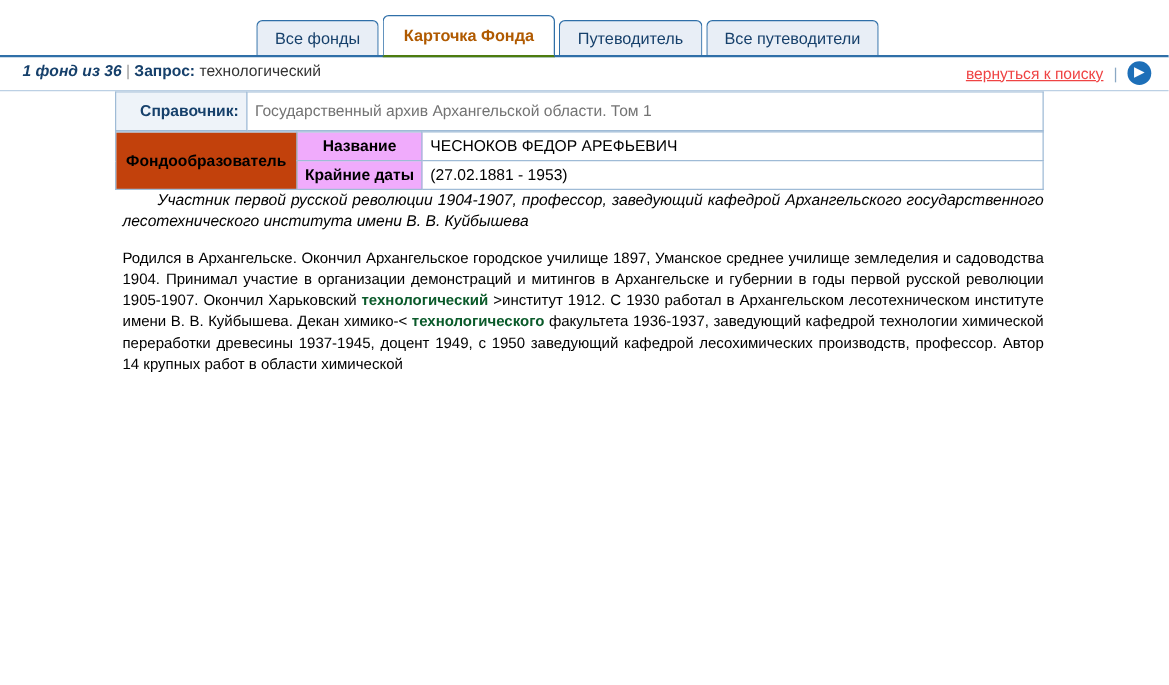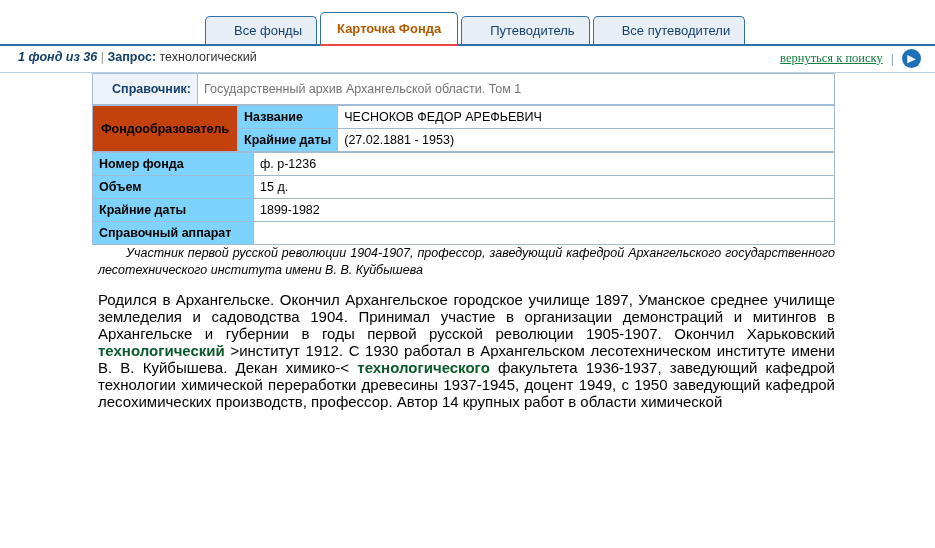--- a/index.html
+++ b/index.html
@@ -30,35 +30,35 @@
     display: flex;
     align-items: flex-end;
     gap: 3px;
   }
   .tab {
     border: 1px solid #2f6fa8;
     border-bottom: none;
     background: #e8eef6;
     color: #16406b;
     font-size: 13px;
-    padding: 6px 14px 5px 28px;
+    padding: 6px 14px 5px 14px;
     border-radius: 5px 5px 0 0;
     line-height: 16px;
     white-space: nowrap;
     cursor: pointer;
   }
   .tab.active {
     background: #ffffff;
     color: #b05a00;
     font-weight: bold;
     padding: 8px 16px 7px 16px;
     position: relative;
     z-index: 3;
     margin-bottom: -2px;
-    border-bottom: 2px solid #ef4444;
+    border-bottom: 2px solid #4d7c0f;
   }
 
   
   .querybar {
     position: relative;
     height: 26px;
     border-bottom: 1px solid #bcd0e4;
     background: #ffffff;
     padding-left: 23px;
   }
@@ -80,24 +80,23 @@
   .querybar .right {
     position: absolute;
     right: 14px;
     top: 3px;
     display: flex;
     align-items: center;
     gap: 8px;
     font-size: 12.5px;
   }
   .backlink {
-    color: #15803d;
+    color: #ef4444;
     text-decoration: underline;
     cursor: pointer;
-    font-family: Liberation Serif, serif;
   }
   .divider-v { color: #8aa8c4; }
   .arrow-btn {
     width: 19px;
     height: 19px;
     border-radius: 50%;
     background: #1d6fb8;
     color: #ffffff;
     font-size: 11px;
     line-height: 19px;
@@ -122,22 +121,22 @@
     font-size: 12.5px;
   }
   .lbl {
     background: #eef3f9;
     text-align: right;
     color: #16406b;
     font-weight: bold;
     white-space: nowrap;
   }
   .lbl-blk {
-    background: #7dd3fc;
-    text-align: left;
+    background: #f0abfc;
+    text-align: center;
     color: #000000;
     font-weight: bold;
     white-space: nowrap;
   }
   .val-link {
     color: #737373;
   }
   .val {
     color: #000000;
   }
@@ -166,21 +165,21 @@
     width: 737px;
     font-style: italic;
     font-size: 12.5px;
     text-align: justify;
     line-height: 17px;
     text-indent: 28px;
   }
   .hist-body {
     margin: 0 0 0 6px;
     width: 737px;
-    font-size: 15px;
+    font-size: 12px;
     text-align: justify;
     line-height: 17px;
     text-indent: 0;
   }
   .hl { color: #0a5a2a; font-weight: bold; }
 </style>
 </head>
 <body>
 
 <div class="tabbar">
@@ -224,37 +223,17 @@
       <td class="lbl-blk fo-sub">Название</td>
       <td class="val">ЧЕСНОКОВ ФЕДОР АРЕФЬЕВИЧ</td>
     </tr>
     <tr>
       <td class="lbl-blk fo-sub">Крайние даты</td>
       <td class="val">(27.02.1881 - 1953)</td>
     </tr>
   </tbody>
     </table>
 
-  <table class="grid t-num">
-    <tbody>
-        <tr>
-      <td class="lbl-blk num-lbl">Номер фонда</td>
-      <td class="val">ф. р-1236</td>
-    </tr>
-    <tr>
-      <td class="lbl-blk num-lbl">Объем</td>
-      <td class="val">15 д.</td>
-    </tr>
-    <tr>
-      <td class="lbl-blk num-lbl">Крайние даты</td>
-      <td class="val">1899-1982</td>
-    </tr>
-    <tr>
-      <td class="lbl-blk num-lbl">Справочный аппарат</td>
-      <td class="val"></td>
-    </tr>
-  </tbody>
-    </table>
 
   <div class="hist-italic">Участник первой русской революции 1904-1907, профессор, заведующий кафедрой Архангельского государственного лесотехнического института имени В. В. Куйбышева</div>
   <div class="hist-body"><span>Родился в Архангельске. Окончил Архангельское городское училище 1897, Уманское среднее училище земледелия и садоводства 1904. Принимал участие в организации демонстраций и митингов в Архангельске и губернии в годы первой русской революции 1905-1907. Окончил Харьковский </span><span class="hl">технологический</span><span> &gt;институт 1912. С 1930 работал в Архангельском лесотехническом институте имени В. В. Куйбышева. Декан химико-&lt; </span><span class="hl">технологического</span><span> факультета 1936-1937, заведующий кафедрой технологии химической переработки древесины 1937-1945, доцент 1949, с 1950 заведующий кафедрой лесохимических производств, профессор. Автор 14 крупных работ в области химической</span></div>
 
 </div>
 
 </body></html>

